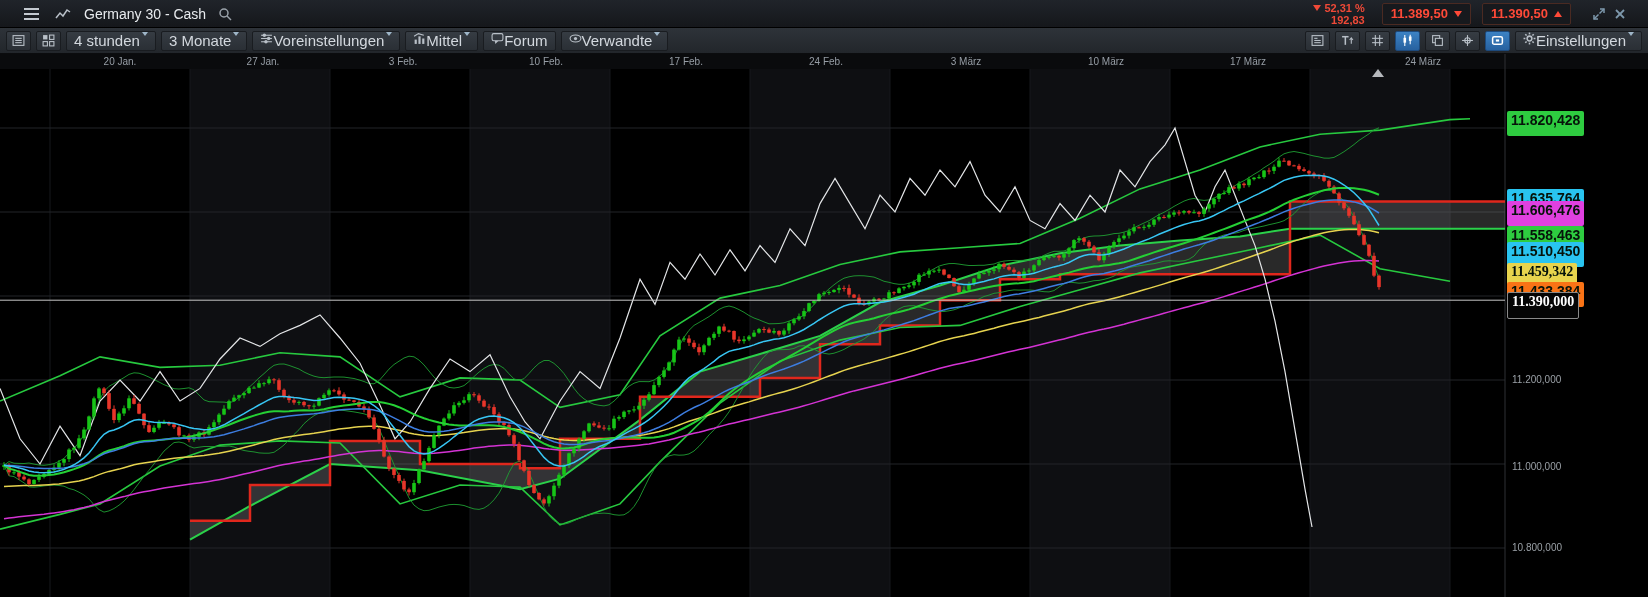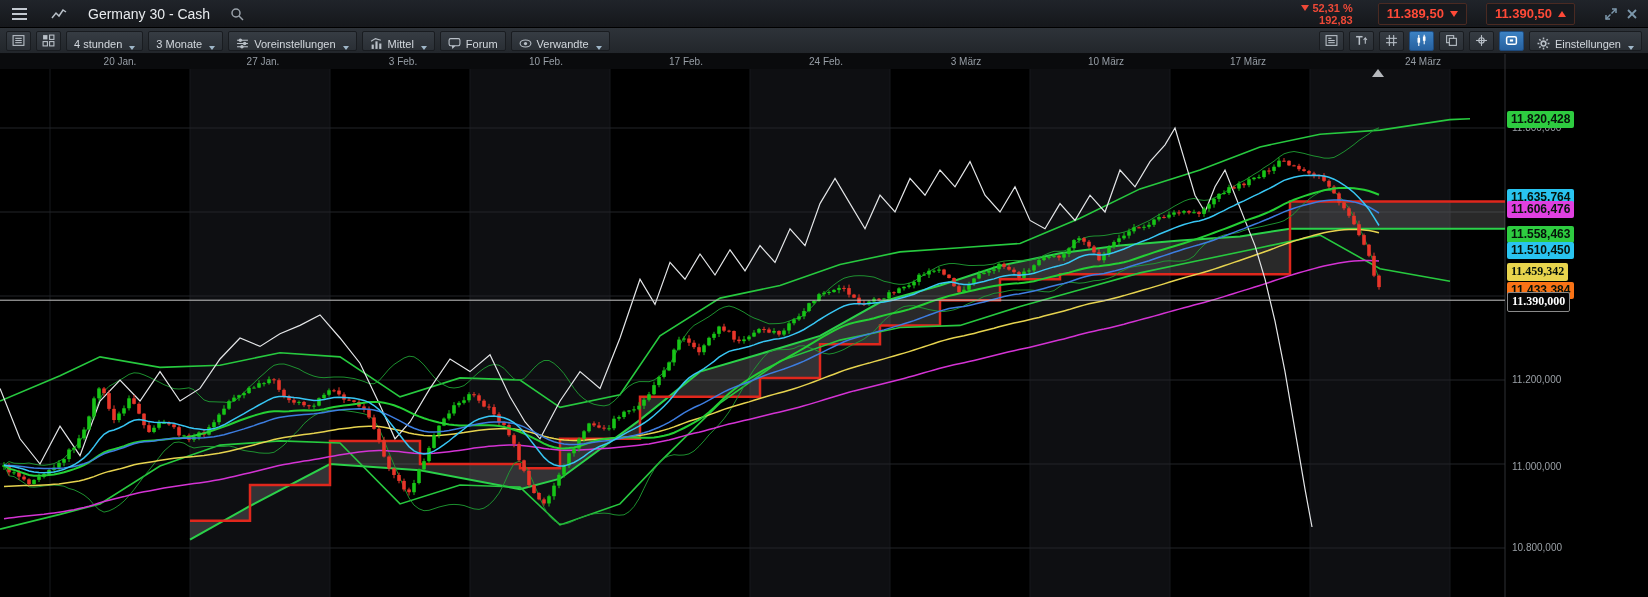--- a/index.html
+++ b/index.html
@@ -1,44 +1,44 @@
 <!DOCTYPE html>
 <html><head>
 <meta charset="utf-8">
 <style>
 *{box-sizing:border-box;margin:0;padding:0}
 html,body{background:#000;font-family:"Liberation Sans","DejaVu Sans",sans-serif}
 .app{position:relative;width:1648px;height:597px;background:#000;overflow:hidden;user-select:none}
-.titlebar{height:28px;background:linear-gradient(#20242a,#15171b);display:flex;align-items:center;padding:0 6px;gap:14px;border-bottom:1px solid #000}
+.titlebar{height:28px;background:linear-gradient(#20242a,#15171b);display:flex;align-items:center;padding:0 18px;gap:6px;border-bottom:1px solid #000}
 .icon-btn{width:26px;height:22px;display:flex;align-items:center;justify-content:center;cursor:pointer}
 .hamburger{display:flex;flex-direction:column;gap:3px}
 .hamburger span{display:block;width:15px;height:2px;background:#c3c9d0}
 .title{color:#e8ebee;font-size:14px;margin-left:2px;white-space:nowrap}
 .spacer{flex:1}
 .change{display:flex;flex-direction:column;align-items:flex-end;margin-right:6px;line-height:12px}
 .change .pct{color:#ef4937;font-size:11px;font-weight:bold;display:flex;align-items:center;gap:3px}
 .change .abs{color:#ef4937;font-size:11px;font-weight:bold}
 .tri-down{width:0;height:0;border-left:4px solid transparent;border-right:4px solid transparent;border-top:6px solid #ef4937}
 .tri-up{width:0;height:0;border-left:4px solid transparent;border-right:4px solid transparent;border-bottom:6px solid #ef4937}
 .price-box{display:flex;align-items:center;gap:6px;background:#17191d;border:1px solid #4a2a22;border-radius:2px;padding:2px 8px;margin-left:5px;cursor:pointer;height:22px}
 .price-box .val{color:#ff4a38;font-size:13px;font-weight:bold}
 .winctl{display:flex;gap:9px;margin-left:16px;margin-right:4px;align-items:center}
 .winctl div{cursor:pointer;display:flex;align-items:center}
 .toolbar{height:26px;background:linear-gradient(#2e3339,#22262b);border-bottom:1px solid #0b0c0e;display:flex;align-items:center;padding:0 6px;gap:5px}
-.tb-btn{height:20px;display:flex;align-items:flex-end;gap:5px;background:linear-gradient(#363c43,#2a2f35);border:1px solid #191c20;border-radius:2px;color:#d3d8de;font-size:11px;padding:0 7px;cursor:pointer;white-space:nowrap}
+.tb-btn{height:20px;display:flex;align-items:flex-start;background:linear-gradient(#363c43,#2a2f35);border:1px solid #191c20;border-radius:2px;color:#d3d8de;font-size:15px;padding:0 7px;cursor:pointer;white-space:nowrap}
 .tb-icon{height:20px;width:25px;display:flex;align-items:center;justify-content:center;background:linear-gradient(#363c43,#2a2f35);border:1px solid #191c20;border-radius:2px;cursor:pointer}
 .tb-icon.active{background:linear-gradient(#3c82c4,#27619f);border-color:#1d4a7d}
 .caret{width:0;height:0;border-left:3.5px solid transparent;border-right:3.5px solid transparent;border-top:4.5px solid #9fb6c8;margin-left:2px}
 .tb-right{margin-left:auto;display:flex;align-items:center;gap:5px}
 .chart-wrap{position:relative;width:1372px;height:543px;background:#000}
 #chart-svg{position:absolute;left:0;top:0;display:block}
 #chart-svg text{font-family:"Liberation Sans",sans-serif}
 .yaxis{position:absolute;left:1505px;top:0;width:143px;height:543px}
 .grid-label{position:absolute;left:7px;color:#9aa0a6;font-size:10px;white-space:nowrap}
-.tag{position:absolute;left:2px;padding:1px 4px 2px;border-radius:2px;color:#06130a;font-size:12px;font-weight:bold;white-space:nowrap}
+.tag{position:absolute;left:2px;padding:1px 4px 8px;border-radius:2px;color:#06130a;font-size:14px;font-weight:bold;white-space:nowrap}
 .tag.current{background:#050505;border:1px solid #8a8a8a;color:#fff}
 </style>
 </head>
 <body>
 
 <div class="app">
 
   <div class="titlebar">
     <div class="icon-btn">
       <div class="hamburger">

